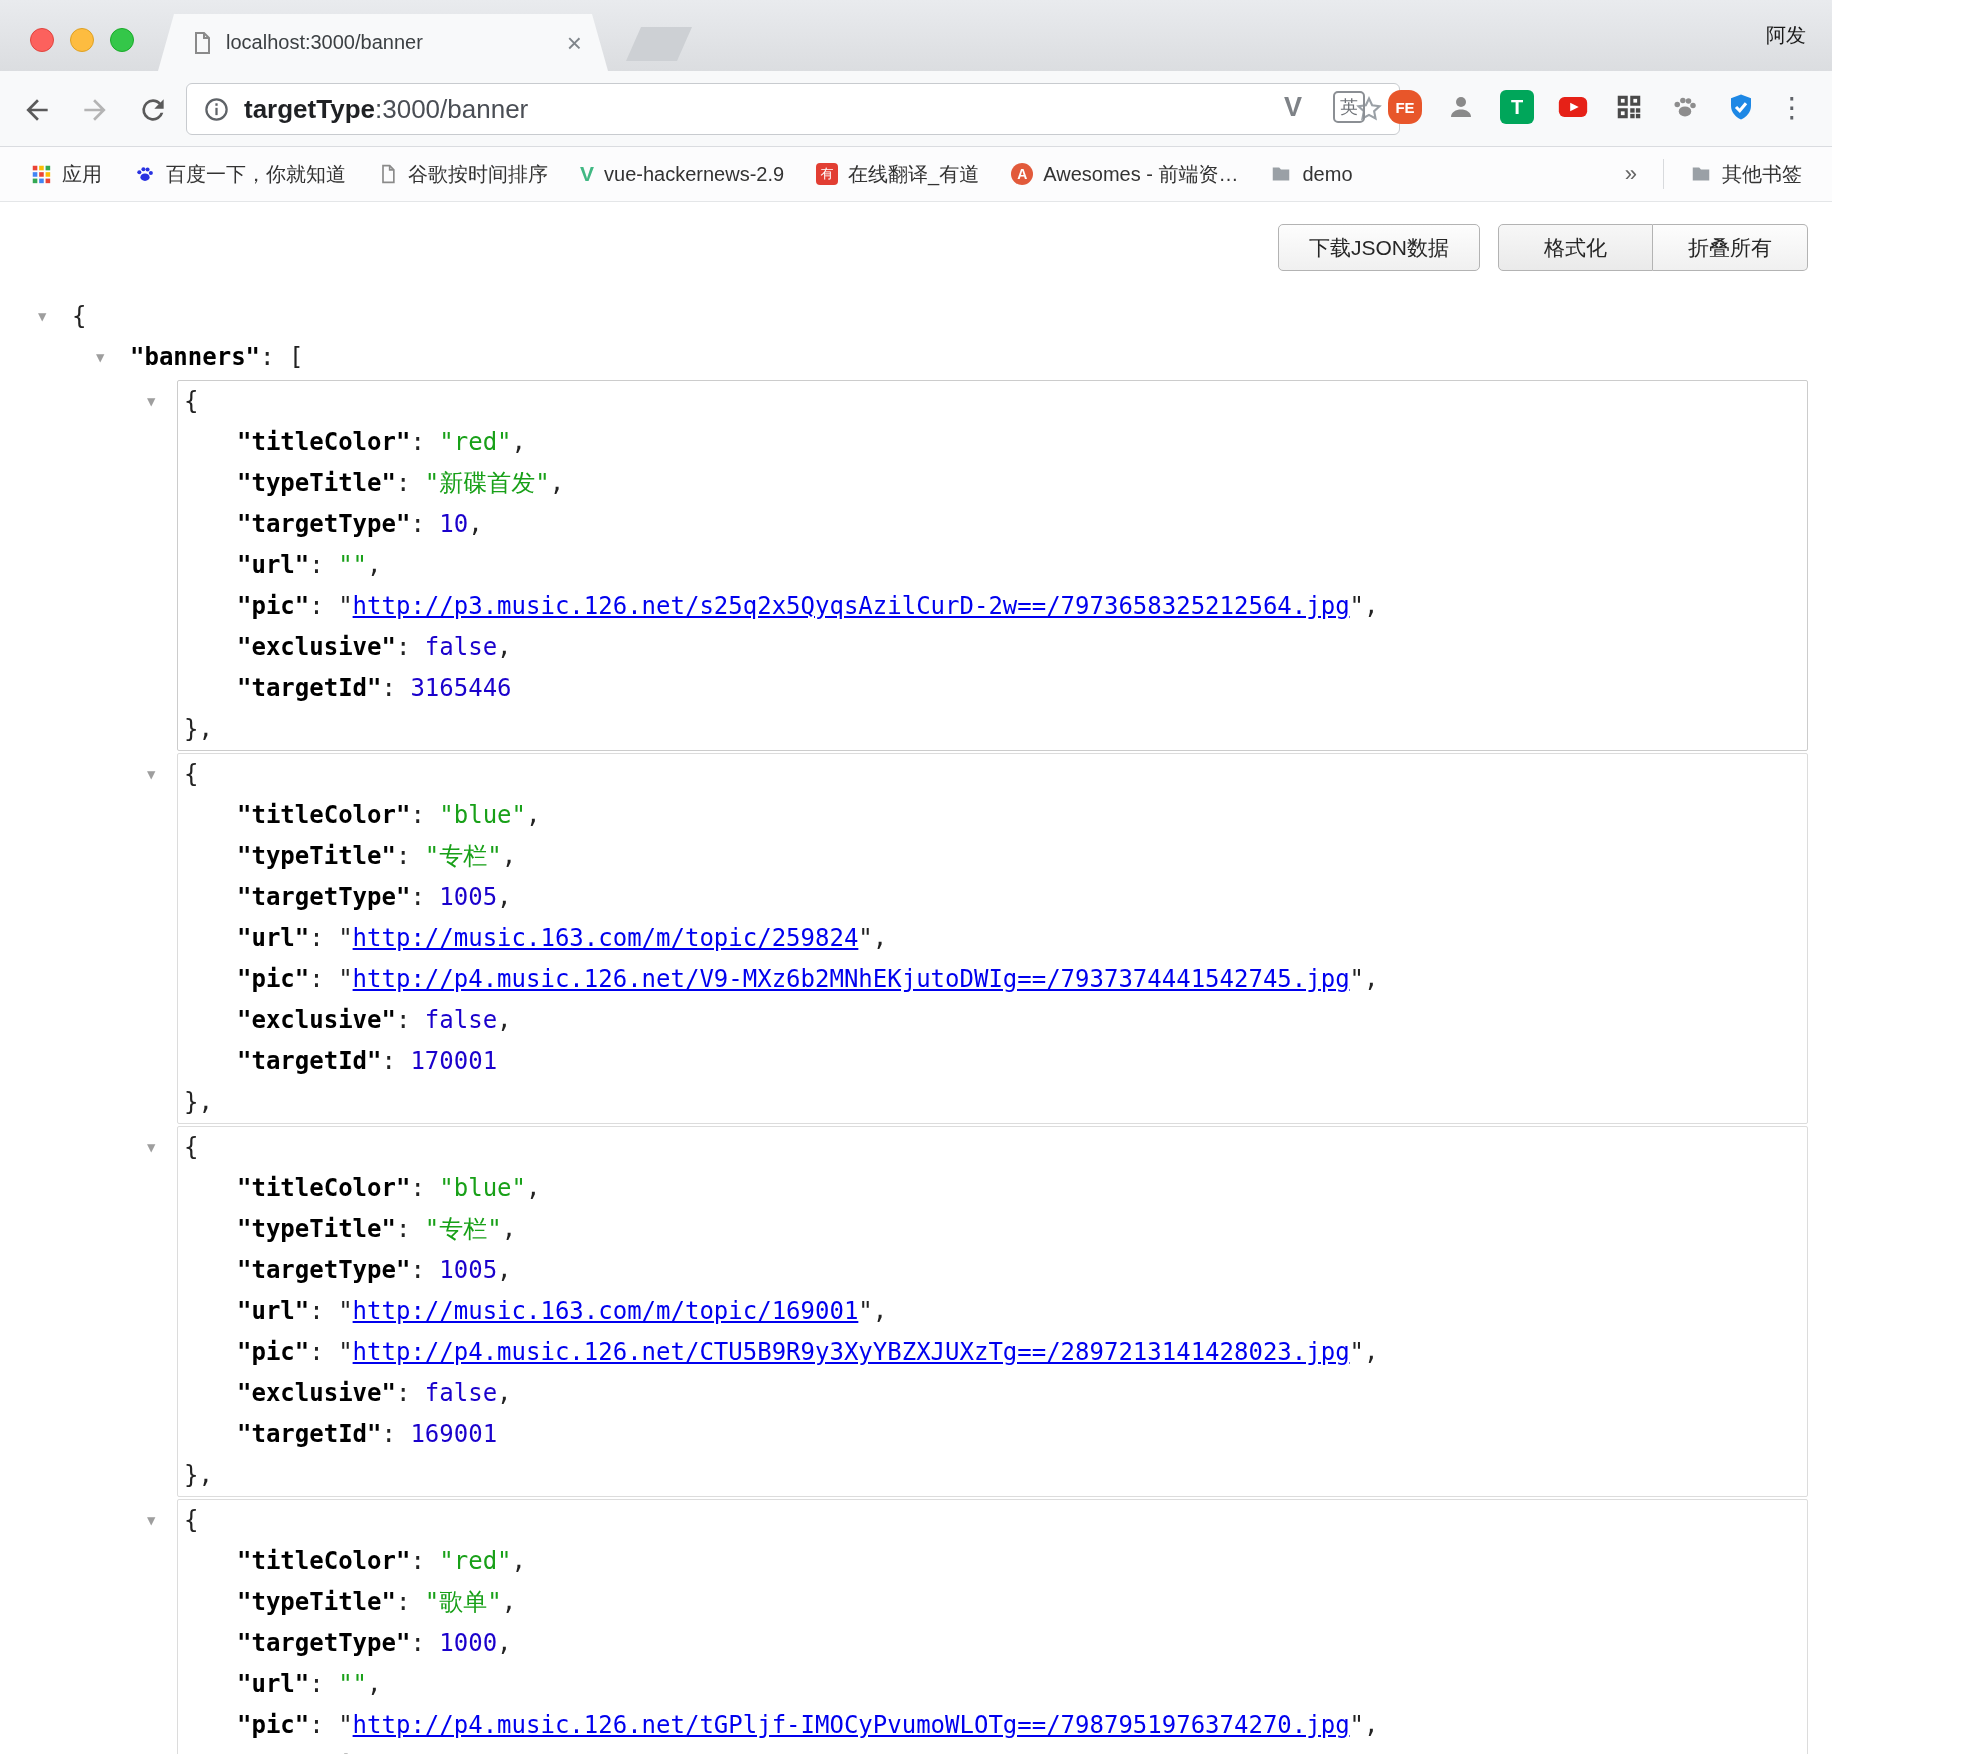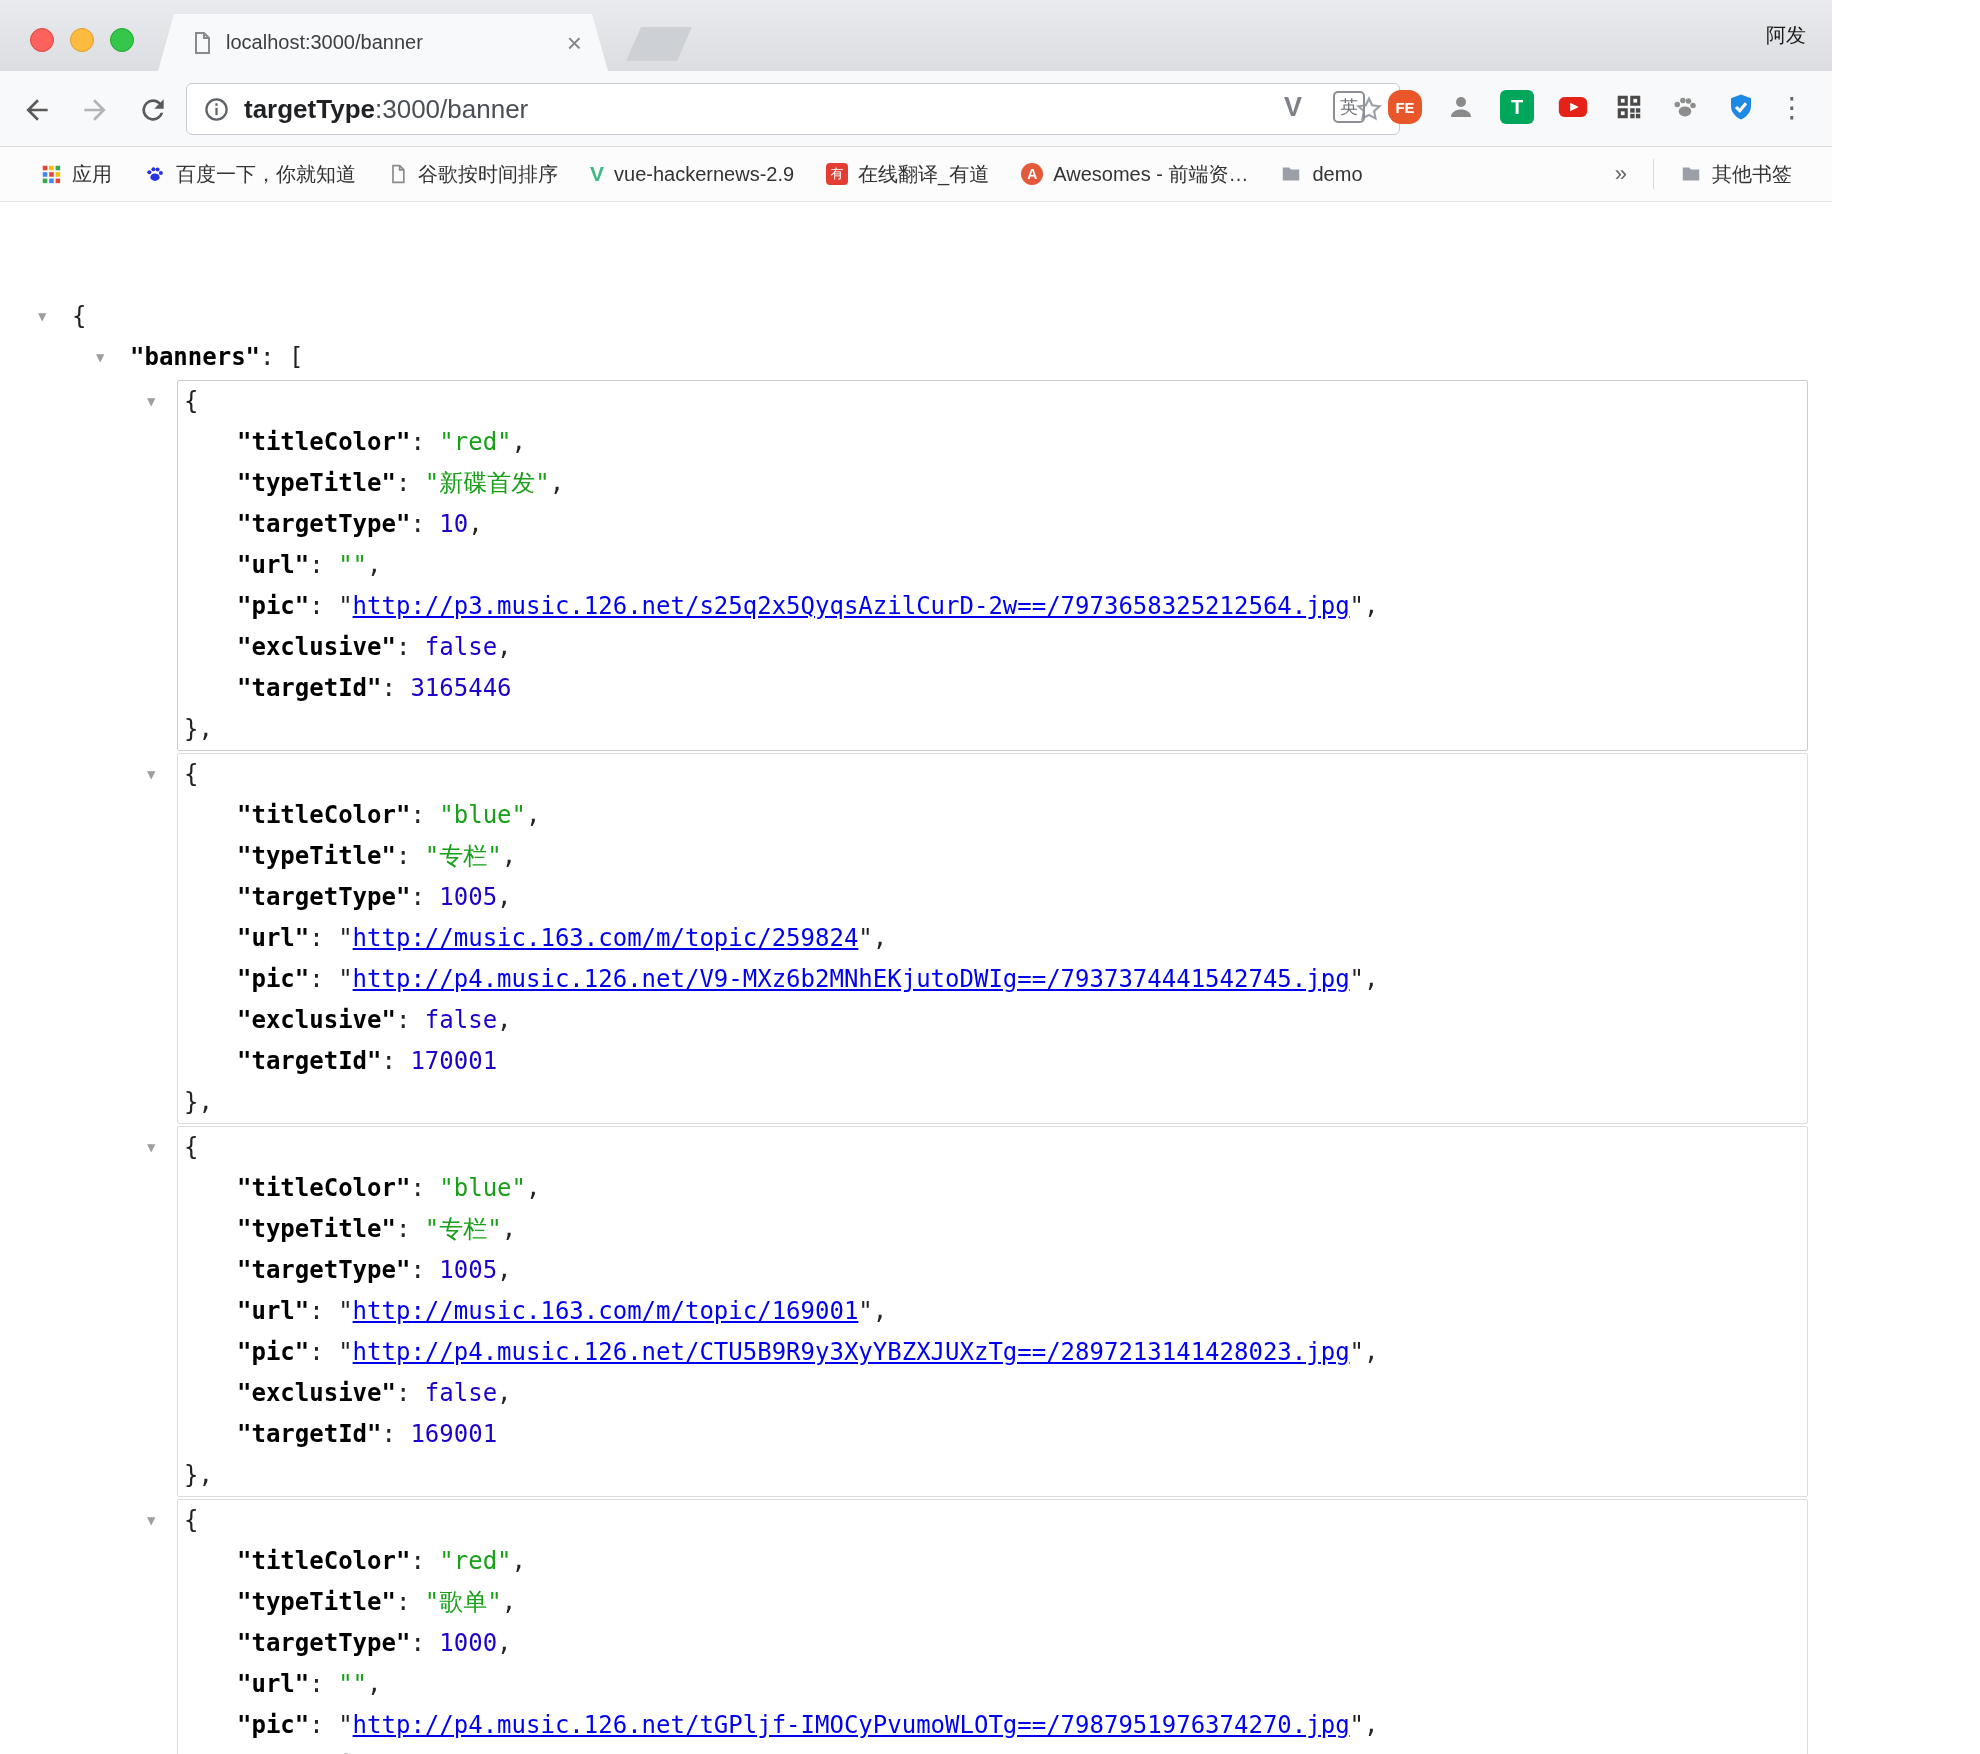--- a/index.html
+++ b/index.html
@@ -42,21 +42,21 @@
   .glyph-v{font-size:27px;font-weight:bold;color:#7E8287}
   .glyph-translate{width:32px;height:32px;border:2px solid #8B8F94;border-radius:5px;color:#6E7277;
     font-size:18px;display:flex;align-items:center;justify-content:center}
   .glyph-fe{width:34px;height:34px;border-radius:13px;background:#E8562A;color:#fff;font-size:15px;
     font-weight:bold;display:flex;align-items:center;justify-content:center}
   .glyph-tm{width:34px;height:34px;border-radius:6px;background:#00A65A;color:#fff;font-size:20px;
     font-weight:bold;display:flex;align-items:center;justify-content:center}
 
   
   .bookmarks{height:55px;background:#FCFCFD;border-bottom:1px solid #E4E6E8;display:flex;
-    align-items:center;padding:0 40px;gap:32px;font-size:20px;color:#333}
+    align-items:center;padding:0 30px;gap:32px;font-size:20px;color:#333}
   .bm{display:flex;align-items:center;gap:10px;cursor:pointer;white-space:nowrap}
   .bm-right{margin-left:auto;display:flex;align-items:center;gap:26px}
   .chevron{font-size:22px;color:#666;cursor:pointer}
   .bm-divider{width:1px;height:30px;background:#D8DADD}
   .favletter-vue{color:#41B883;font-weight:bold;font-size:21px}
   .favletter-yd{width:22px;height:22px;background:#E23E33;border-radius:4px;color:#fff;font-size:13px;
     display:flex;align-items:center;justify-content:center}
   .favletter-aw{width:22px;height:22px;background:#E25A3B;border-radius:50%;color:#fff;font-size:14px;
     font-weight:bold;display:flex;align-items:center;justify-content:center}
 
@@ -267,20 +267,27 @@
           <svg width="22" height="22" viewBox="0 0 24 24">
               <path d="M3 5h7l2 2h9v12H3z" fill="#9AA0A6"></path>
             </svg>
         </span>
         <span>其他书签</span>
       </div>
     </div>
   </div>
 
   <div class="content">
+    <div class="actions">
+      <button class="cbtn">下载JSON数据</button>
+      <div class="btn-group">
+        <button class="cbtn first">格式化</button>
+        <button class="cbtn last">折叠所有</button>
+      </div>
+    </div>
     <div class="jtree" id="jtree">
         <div class="jline lvl0"><span class="tri">▼</span><span class="p">{</span></div>
         <div class="jline lvl1"><span class="tri">▼</span><span class="key">"banners"</span><span class="p">: [</span></div>
         <div class="objbox first">
           <div class="jline obrace"><span class="tri">▼</span><span class="p">{</span></div>
           <div class="jline prop"><span class="key">"titleColor"</span><span class="p">: </span><span class="str">"red"</span><span class="p">,</span></div>
           <div class="jline prop"><span class="key">"typeTitle"</span><span class="p">: </span><span class="str">"新碟首发"</span><span class="p">,</span></div>
           <div class="jline prop"><span class="key">"targetType"</span><span class="p">: </span><span class="num">10</span><span class="p">,</span></div>
           <div class="jline prop"><span class="key">"url"</span><span class="p">: </span><span class="str">""</span><span class="p">,</span></div>
           <div class="jline prop"><span class="key">"pic"</span><span class="p">: </span><span class="q">"</span><a class="lnk" href="#">http://p3.music.126.net/s25q2x5QyqsAzilCurD-2w==/7973658325212564.jpg</a><span class="q">"</span><span class="p">,</span></div>

